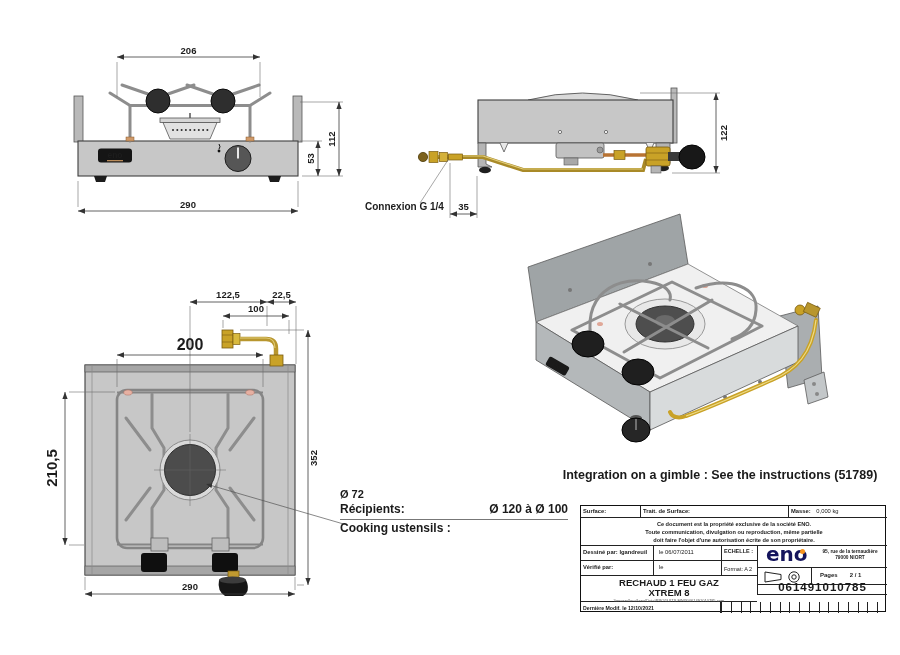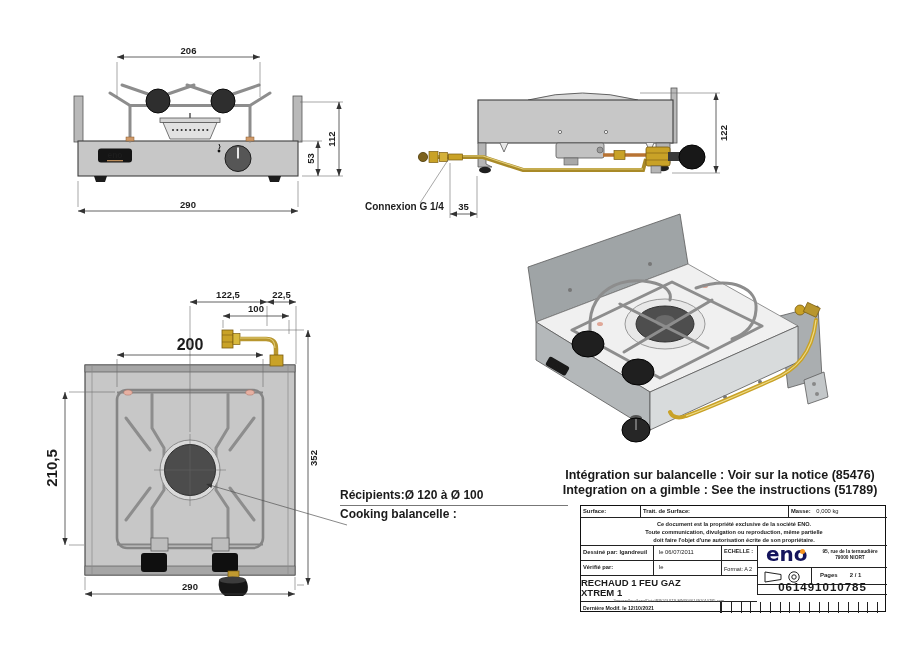--- a/index.html
+++ b/index.html
@@ -10,35 +10,35 @@
   .dim{stroke:#3a3a3a;stroke-width:.8;fill:none}
   .ext{stroke:#6b6b6b;stroke-width:.6;fill:none}
   .body-fill{fill:#c7c7c7;stroke:#3f3f3f;stroke-width:1.1}
   .panel{fill:#b9b9b9;stroke:#555;stroke-width:.8}
   .wire{stroke:#8d8d8d;stroke-width:3;fill:none;stroke-linecap:round;stroke-linejoin:round}
   .dtxt{font-size:9.5px;font-weight:bold}
   .dtxt-lg{font-size:16px;font-weight:bold}
   .dtxt-md{font-size:15px;font-weight:bold}
   .spec{position:absolute;left:340px;top:488px;width:228px;font-weight:bold}
   .spec .l1{font-size:11px;margin-bottom:2px}
-  .spec .l2{font-size:12px;display:flex;border-bottom:1px solid #777;padding-bottom:3px}
+  .spec .l2{font-size:12px;display:flex;justify-content:space-between;border-bottom:1px solid #777;padding-bottom:3px}
   .spec .l3{font-size:12px;margin-top:1px}
   .note{position:absolute;left:548px;top:468px;width:344px;text-align:center;font-size:12.5px;font-weight:bold;line-height:15px}
   
   .tb{position:absolute;left:580px;top:505px;width:306px;height:107px;border:1.3px solid #111;background:#fff;font-size:6px}
   .tb .c{position:absolute;border:0 solid #222}
   .bb{border-bottom-width:1px !important}
   .br{border-right-width:1px !important}
   .bl{border-left-width:1px !important}
   .lab{font-size:5.8px;font-weight:bold;padding:2px 0 0 2px}
   .notice{font-size:5.6px;font-weight:bold;text-align:center;line-height:8px;padding-top:2px}
   .enotxt{position:absolute;left:8px;top:-4px;font-size:20px;font-weight:bold;color:#14145c;letter-spacing:0;font-family:"DejaVu Sans",sans-serif}
   .enodot{position:absolute;left:42px;top:3px;width:5px;height:5px;border-radius:50%;background:#f7941e}
   .addr{position:absolute;left:57px;top:3px;width:70px;font-size:4.8px;font-weight:bold;line-height:6px;text-align:center;color:#222}
-  .ttl{font-size:9.5px;font-weight:bold;text-align:left;line-height:10px;padding-top:2px}
+  .ttl{font-size:9.5px;font-weight:bold;text-align:center;line-height:10px;padding-top:2px}
   .path{font-size:4px;color:#555;text-align:center;line-height:5px}
   .pn{font-size:11.5px;font-weight:bold;text-align:center;letter-spacing:1px;padding-top:3px}
   .pages{display:flex;gap:12px;padding:4px 0 0 8px;font-size:6px;font-weight:bold}
   .rev{display:flex;height:100%}
   .rev span{flex:1;border-left:1px solid #222;height:100%}
   .vd{position:absolute;left:72px;top:40px;height:30px;border-left:1px solid #222}
 </style>
 </head>
 <body>
 
@@ -275,25 +275,26 @@
     <line x1="255" y1="299" x2="255" y2="312" class="ext"></line>
     <line x1="45" y1="316" x2="255" y2="316" class="dim" marker-start="url(#a3)" marker-end="url(#a3)"></line>
     <text x="150" y="312" text-anchor="middle" class="dtxt">290</text>
   </g>
   <g>
     <line x1="166" y1="206" x2="307" y2="247" stroke="#555" stroke-width=".7" marker-start="url(#a3)"></line>
   </g>
 </svg>
 
 <div class="spec">
+  <div class="l1">Ø 72</div>
   <div class="l2">
     <span>Récipients:</span>
     <span>Ø 120 à Ø 100</span>
   </div>
-  <div class="l3">Cooking balancelle :</div>
+  <div class="l3">Cooking ustensils :</div>
 </div>
 
 <svg class="abs" style="left:500px;top:212px" width="370" height="258" viewBox="0 0 370 258">
   <g>
     <polygon points="36,110 188,52 180,2 28,55" fill="#9fa4a6" stroke="#5a5a5a" stroke-width=".8"></polygon>
     <circle cx="70" cy="78" r="2" fill="#777"></circle>
     <circle cx="150" cy="52" r="2" fill="#777"></circle>
   </g>
   <g>
     <polygon points="280,104 318,94 322,166 288,176" fill="#aaaeb0" stroke="#5a5a5a" stroke-width=".8"></polygon>
@@ -341,21 +342,20 @@
     <path d="M316 108 C312 142 296 158 272 168 C240 182 204 198 186 204" stroke="#eedc8a" stroke-width="1.2" fill="none"></path>
   </g>
   <g>
     <ellipse cx="136" cy="206" rx="6" ry="3" fill="#555"></ellipse>
     <ellipse cx="136" cy="218" rx="14" ry="12" fill="#262626" stroke="#000"></ellipse>
     <line x1="136" y1="207" x2="136" y2="218" stroke="#888" stroke-width="1.5"></line>
   </g>
 </svg>
 
 <div class="note">
-  <div>Intégration sur balancelle : Voir sur la notice (85476)</div>
   <div>Integration on a gimble : See the instructions (51789)</div>
 </div>
 
 <div class="tb">
   <div class="c lab bb br" style="left:0;top:0;width:60px;height:12px">Surface:</div>
   <div class="c lab bb br" style="left:60px;top:0;width:148px;height:12px">Trait. de Surface:</div>
   <div class="c bb" style="left:208px;top:0;width:98px;height:12px;padding:2px 0 0 2px">
     <span style="font-weight:bold;font-size:5.8px">Masse:</span>
     <span style="font-size:5.8px;margin-left:4px">0,000 kg</span>
   </div>
@@ -395,21 +395,21 @@
       <circle cx="32" cy="7" r="2.2" fill="none" stroke="#222" stroke-width="1"></circle>
     </svg>
   </div>
   <div class="c bl bb pages" style="left:230px;top:62px;width:76px;height:17px">
     <span>Pages</span>
     <span>2 / 1</span>
   </div>
 
   <div class="c bb" style="left:0;top:70px;width:176px;height:26px">
     <div class="ttl">RECHAUD 1 FEU GAZ</div>
-    <div class="ttl" style="padding-top:0">XTREM 1</div>
+    <div class="ttl" style="padding-top:0">XTREM 8</div>
     <div class="path">\\enosrv\local\eno\Data\PRODUITS FINIS\061491010785.asm</div>
   </div>
   <div class="c bl bb pn" style="left:176px;top:72px;width:130px;height:17px">061491010785</div>
 
   <div class="c br" style="left:0;top:96px;width:140px;height:11px;font-size:5.2px;font-weight:bold;padding:3px 0 0 2px">Dernière Modif. le 12/10/2021</div>
   <div class="c" style="left:140px;top:96px;width:166px;height:11px">
     <div class="rev">
       <span></span>
         <span></span>
       <span></span>

